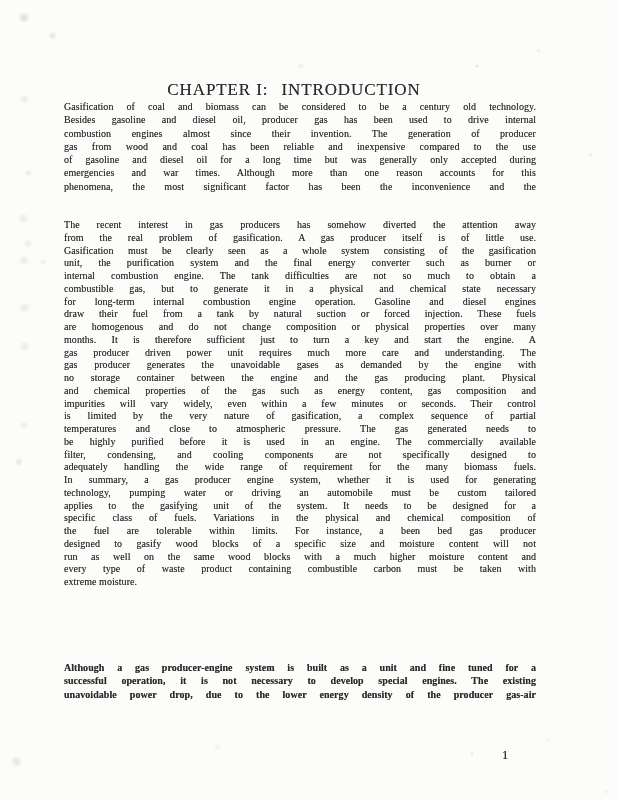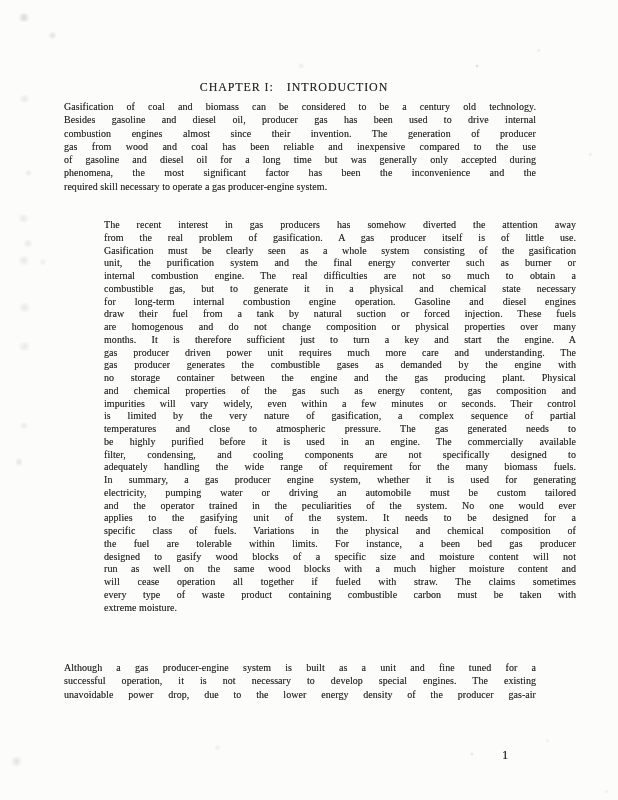--- a/index.html
+++ b/index.html
@@ -24,21 +24,21 @@
     text-shadow: 0 0 0.6px rgba(35, 35, 35, 0.55);
     -webkit-font-smoothing: antialiased;
   }
   .title {
     position: absolute;
     top: 80px;
     left: 58px;
     width: 472px;
     margin: 0;
     text-align: center;
-    font-size: 12px;
+    font-size: 17px;
     font-weight: 400;
     letter-spacing: 0.9px;
     white-space: nowrap;
   }
   .title .title-gap {
     display: inline-block;
     width: 13px;
   }
   .para {
     position: absolute;
@@ -52,24 +52,24 @@
     text-align-last: justify;
     text-justify: inter-word;
     overflow: hidden;
     white-space: normal;
   }
   .tline.tline-end {
     text-align-last: left;
   }
   .para-1 { top: 100px; }
   .para-1 .tline { height: 13.3px; line-height: 13.3px; }
-  .para-2 { top: 219px; margin-left: 40px; }
+  .para-2 { top: 219px; }
   .para-2 .tline { height: 12.75px; line-height: 12.75px; }
   .para-3 { top: 661px; }
-  .para-3 .tline { height: 13.35px; line-height: 13.35px; }
+  .para-3 .tline { height: 13.35px; line-height: 13.35px; font-weight: bold; }
   .page-number {
     position: absolute;
     left: 502px;
     top: 748px;
     font-size: 12.5px;
     color: #1e1e1e;
   }
   
   .speck {
     position: absolute;
@@ -86,54 +86,52 @@
   <h1 class="title inked">
     <span>CHAPTER I:</span><span class="title-gap"></span><span>INTRODUCTION</span>
   </h1>
 
   <div class="para para-1 inked">
       <div class="tline">Gasification of coal and biomass can be considered to be a century old technology.</div>
       <div class="tline">Besides gasoline and diesel oil, producer gas has been used to drive internal</div>
       <div class="tline">combustion engines almost since their invention.  The generation of producer</div>
       <div class="tline">gas from wood and coal has been reliable and inexpensive compared to the use</div>
       <div class="tline">of gasoline and diesel oil for a long time but was generally only accepted during</div>
+      <div class="tline">emergencies and war times.  Although more than one reason accounts for this</div>
       <div class="tline">phenomena, the most significant factor has been the inconvenience and the</div>
-      <div class="tline tline-end">required skill necessary to operate a gas producer-engine system.</div>
     </div>
 
   <div class="para para-2 inked">
       <div class="tline">The recent interest in gas producers has somehow diverted the attention away</div>
       <div class="tline">from the real problem of gasification.  A gas producer itself is of little use.</div>
       <div class="tline">Gasification must be clearly seen as a whole system consisting of the gasification</div>
       <div class="tline">unit, the purification system and the final energy converter such as burner or</div>
-      <div class="tline">internal combustion engine.  The real difficulties are not so much to obtain a</div>
+      <div class="tline">internal combustion engine.  The tank difficulties are not so much to obtain a</div>
       <div class="tline">combustible gas, but to generate it in a physical and chemical state necessary</div>
       <div class="tline">for long-term internal combustion engine operation.  Gasoline and diesel engines</div>
       <div class="tline">draw their fuel from a tank by natural suction or forced injection.  These fuels</div>
       <div class="tline">are homogenous and do not change composition or physical properties over many</div>
       <div class="tline">months.  It is therefore sufficient just to turn a key and start the engine.  A</div>
       <div class="tline">gas producer driven power unit requires much more care and understanding.  The</div>
-      <div class="tline">gas producer generates the combustible gases as demanded by the engine with</div>
+      <div class="tline">gas producer generates the unavoidable gases as demanded by the engine with</div>
       <div class="tline">no storage container between the engine and the gas producing plant.  Physical</div>
       <div class="tline">and chemical properties of the gas such as energy content, gas composition and</div>
       <div class="tline">impurities will vary widely, even within a few minutes or seconds.  Their control</div>
       <div class="tline">is limited by the very nature of gasification, a complex sequence of partial</div>
       <div class="tline">temperatures and close to atmospheric pressure.  The gas generated needs to</div>
       <div class="tline">be highly purified before it is used in an engine.  The commercially available</div>
       <div class="tline">filter, condensing, and cooling components are not specifically designed to</div>
       <div class="tline">adequately handling the wide range of requirement for the many biomass fuels.</div>
       <div class="tline">In summary, a gas producer engine system, whether it is used for generating</div>
-      <div class="tline">electricity, pumping water or driving an automobile must be custom tailored</div>
-      <div class="tline">and the operator trained in the peculiarities of the system.  No one would ever</div>
+      <div class="tline">technology, pumping water or driving an automobile must be custom tailored</div>
       <div class="tline">applies to the gasifying unit of the system.  It needs to be designed for a</div>
       <div class="tline">specific class of fuels.  Variations in the physical and chemical composition of</div>
       <div class="tline">the fuel are tolerable within limits.  For instance, a been bed gas producer</div>
       <div class="tline">designed to gasify wood blocks of a specific size and moisture content will not</div>
       <div class="tline">run as well on the same wood blocks with a much higher moisture content and</div>
-      <div class="tline">will cease operation all together if fueled with straw.  The claims sometimes</div>
       <div class="tline">every type of waste product containing combustible carbon must be taken with</div>
       <div class="tline tline-end">extreme moisture.</div>
     </div>
 
   <div class="para para-3 inked">
       <div class="tline">Although a gas producer-engine system is built as a unit and fine tuned for a</div>
       <div class="tline">successful operation, it is not necessary to develop special engines.  The existing</div>
       <div class="tline">unavoidable power drop, due to the lower energy density of the producer gas-air</div>
     </div>
 

